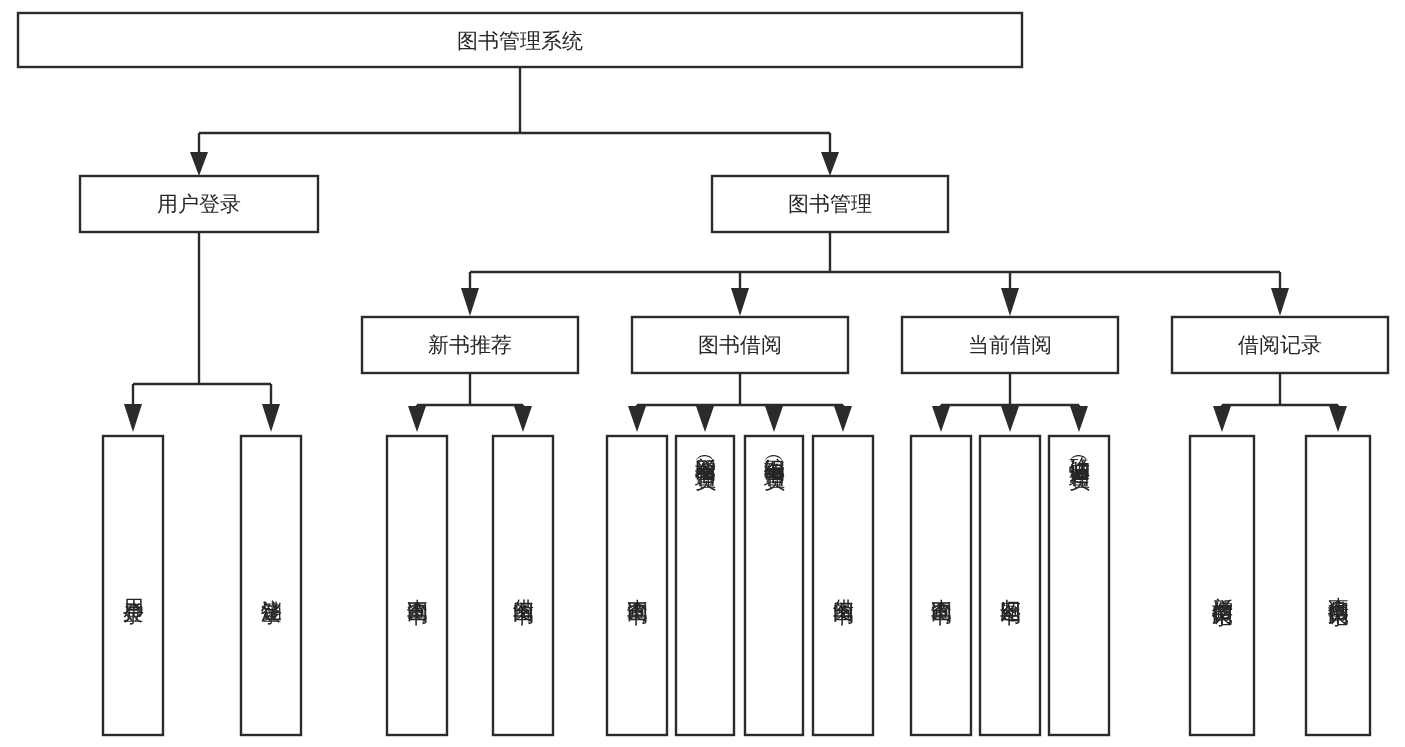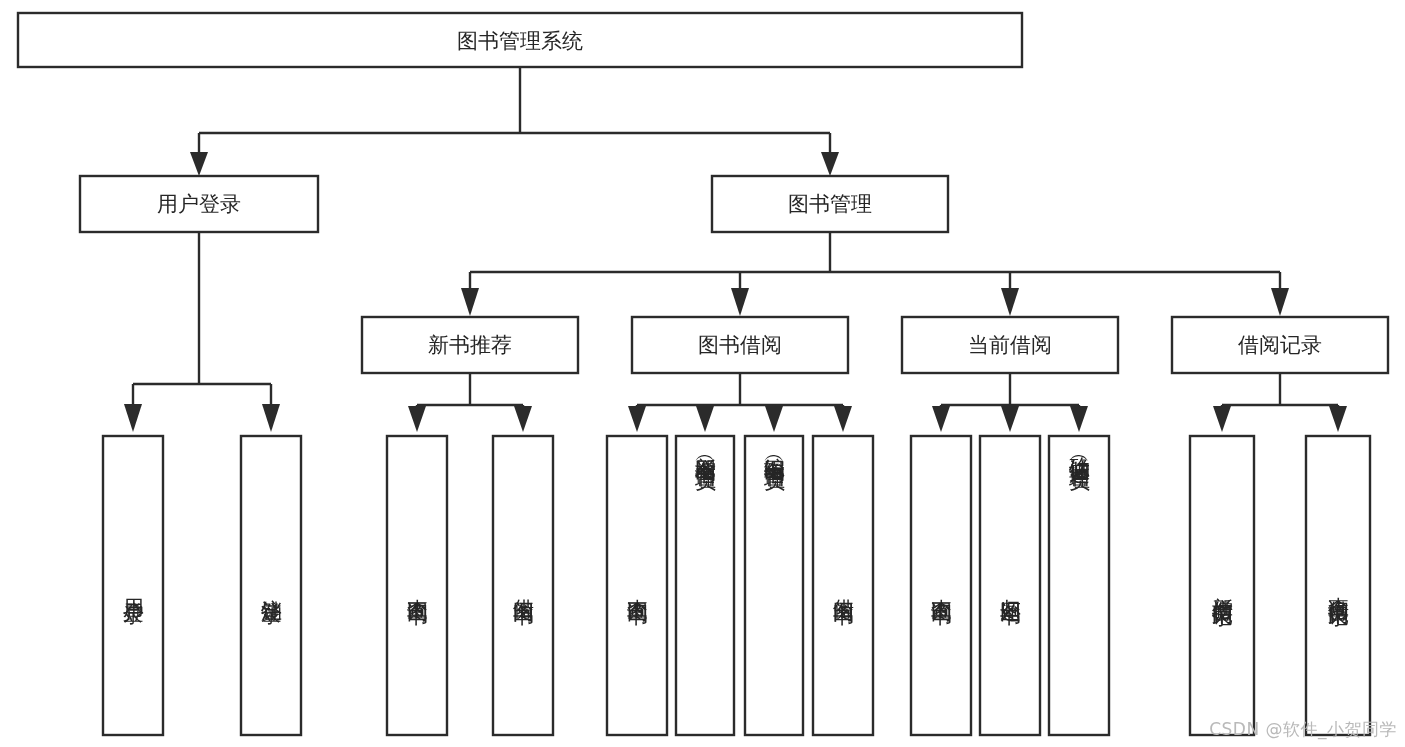--- a/index.html
+++ b/index.html
@@ -255,14 +255,13 @@
     <span class="node-label-v">确认归还（管理员）</span>
   </div>
 
   <div class="node-label-v-wrap" style="left:1190px; top:436px; width:64px; height:299px;">
     <span class="node-label-v">新增借阅记录</span>
   </div>
   <div class="node-label-v-wrap" style="left:1306px; top:436px; width:64px; height:299px;">
     <span class="node-label-v">查询借阅记录</span>
   </div>
 
-  <div id="watermark">CSDN @软件_小贺同学</div>
 </div>
 
 </body></html>

